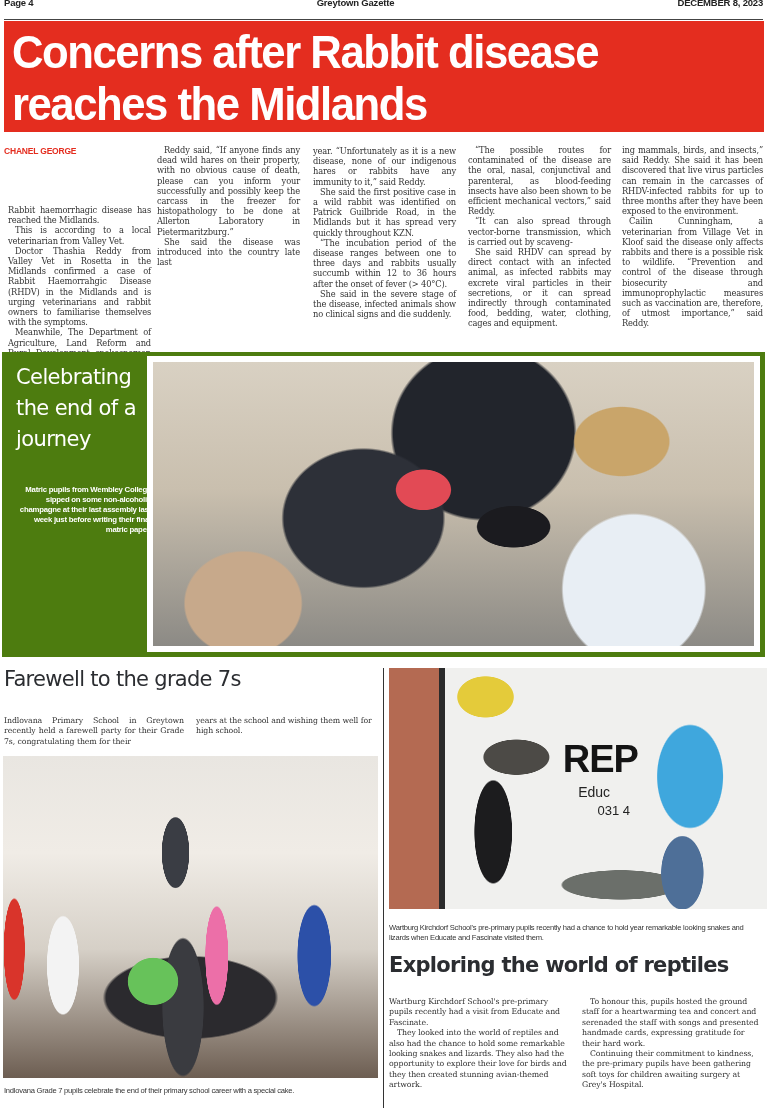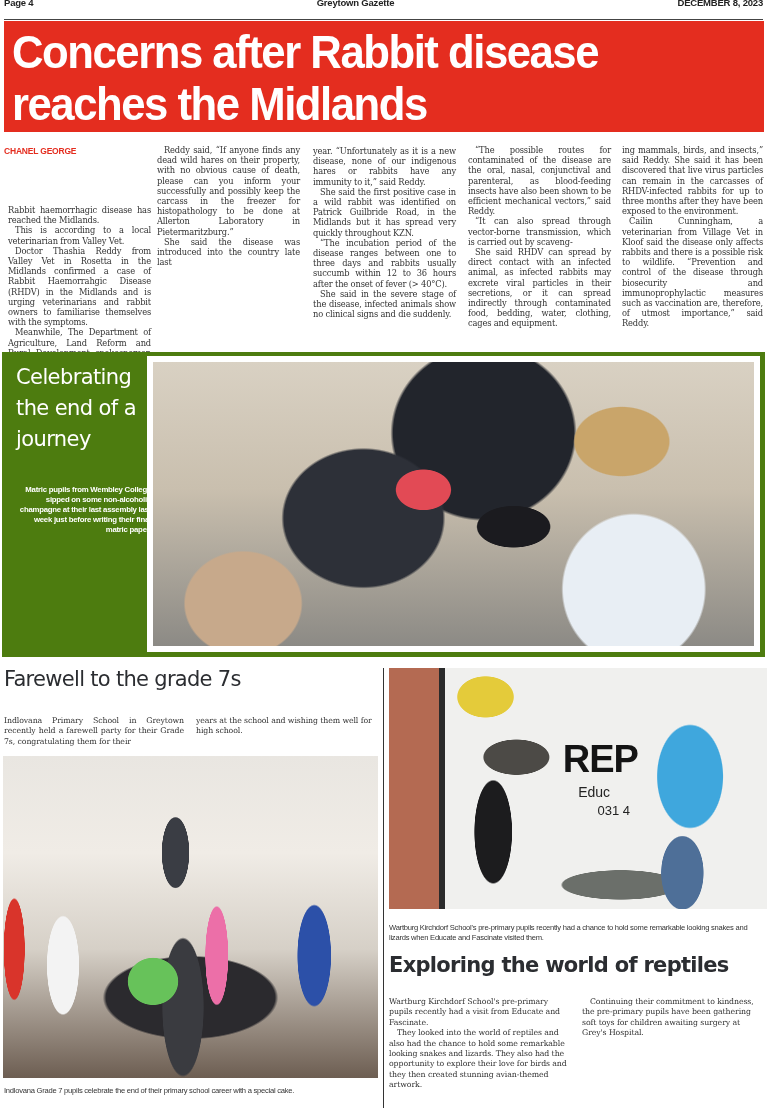--- a/index.html
+++ b/index.html
@@ -153,21 +153,22 @@
 <div class="farewell-photo photo photo-party"></div>
 <div class="caption" style="left:4px; top:1086px; width:378px;">Indlovana Grade 7 pupils celebrate the end of their primary school career with a special cake.</div>
 
 <div class="vrule"></div>
 
 <div class="reptile-photo photo photo-reptile">
   <span class="rep-text">REP</span>
   <span class="rep-sub">Educ</span>
   <span class="rep-phone">031 4</span>
 </div>
-<div class="caption" style="left:389px; top:923px; width:376px;">Wartburg Kirchdorf School's pre-primary pupils recently had a chance to hold some remarkable looking snakes and lizards when Educate and Fascinate visited them.</div>
+<div class="caption" style="left:389px; top:923px; width:376px;">Wartburg Kirchdorf School's pre-primary pupils recently had a chance to hold year remarkable looking snakes and lizards when Educate and Fascinate visited them.</div>
 <h2 class="reptile-title">Exploring the world of reptiles</h2>
 <div class="reptile-body" style="left:389px; width:180px;">
   <p class="first">Wartburg Kirchdorf School's pre-primary pupils recently had a visit from Educate and Fascinate.</p>
   <p>They looked into the world of reptiles and also had the chance to hold some remarkable looking snakes and lizards. They also had the opportunity to explore their love for birds and they then created stunning avian-themed artwork.</p>
 </div>
 <div class="reptile-body" style="left:582px; width:183px;">
+  <p>To honour this, pupils hosted the ground staff for a heartwarming tea and concert and serenaded the staff with songs and presented handmade cards, expressing gratitude for their hard work.</p>
   <p>Continuing their commitment to kindness, the pre-primary pupils have been gathering soft toys for children awaiting surgery at Grey's Hospital.</p>
 </div>
 
 </body></html>

